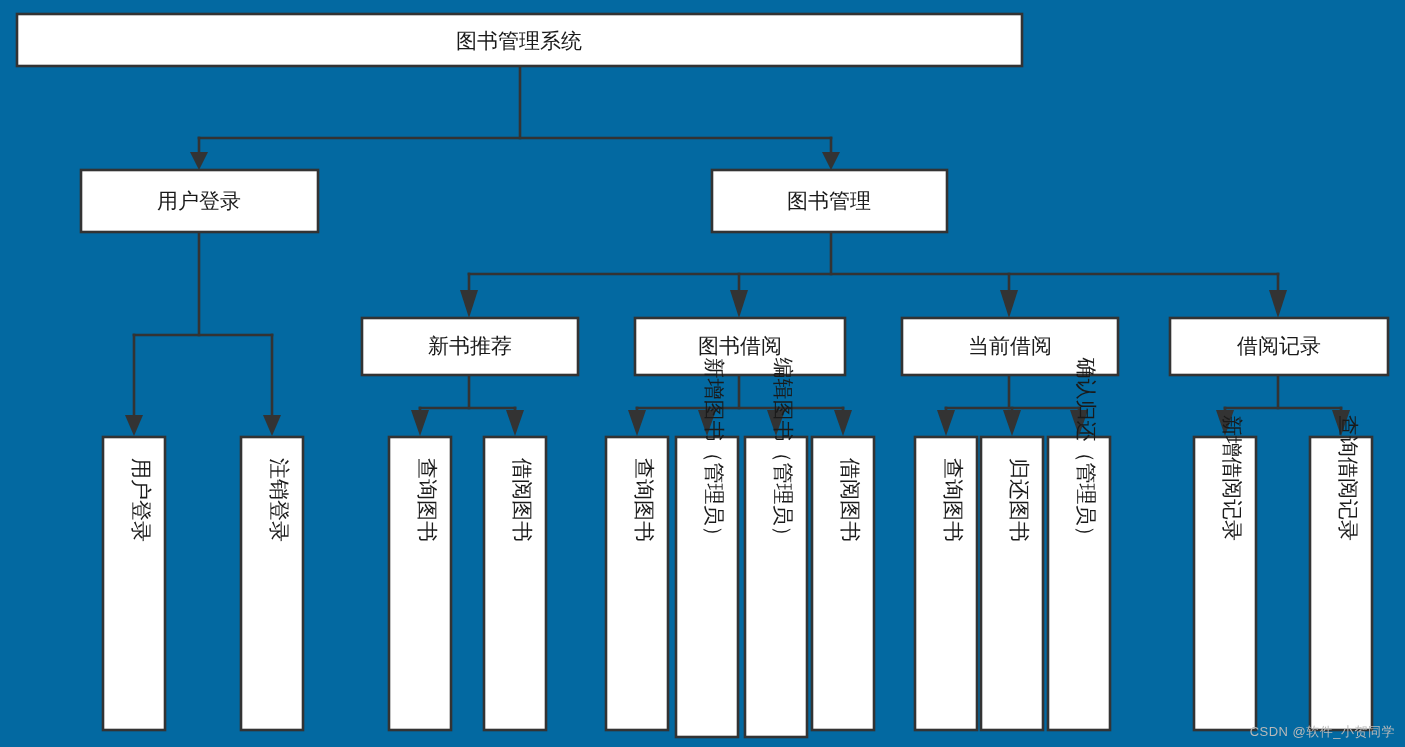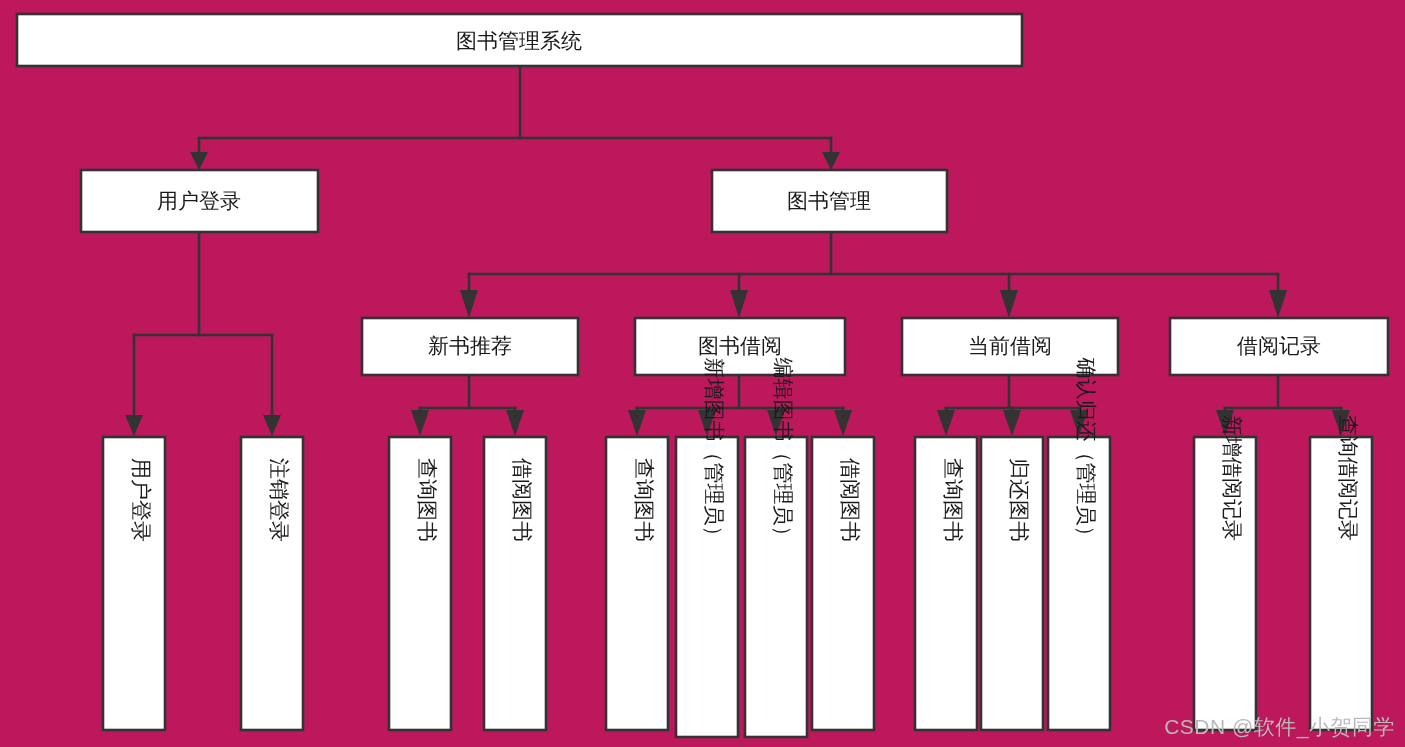--- a/index.html
+++ b/index.html
@@ -8,21 +8,21 @@
     padding: 0;
     background: #ffffff;
   }
   body {
     font-family: "Liberation Sans", "DejaVu Sans", sans-serif;
   }
   #diagram-root {
     position: relative;
     width: 1405px;
     height: 747px;
-    background: #be185d;
+    background: #0369a1;
     overflow: hidden;
   }
   #tree-svg {
     position: absolute;
     left: 0;
     top: 0;
     width: 1405px;
     height: 747px;
   }
   .node-rect {
@@ -51,21 +51,21 @@
     fill: #1a1a1a;
     font-family: "Liberation Sans", "DejaVu Sans", sans-serif;
     font-size: 21px;
     text-anchor: middle;
   }
   .watermark {
     position: absolute;
     right: 10px;
     bottom: 6px;
     font-family: "Liberation Sans", "DejaVu Sans", sans-serif;
-    font-size: 21px;
+    font-size: 13px;
     color: #b9b9b9;
     letter-spacing: 0.5px;
     white-space: nowrap;
     user-select: none;
   }
 </style>
 </head>
 <body>
 
 <div id="diagram-root">

